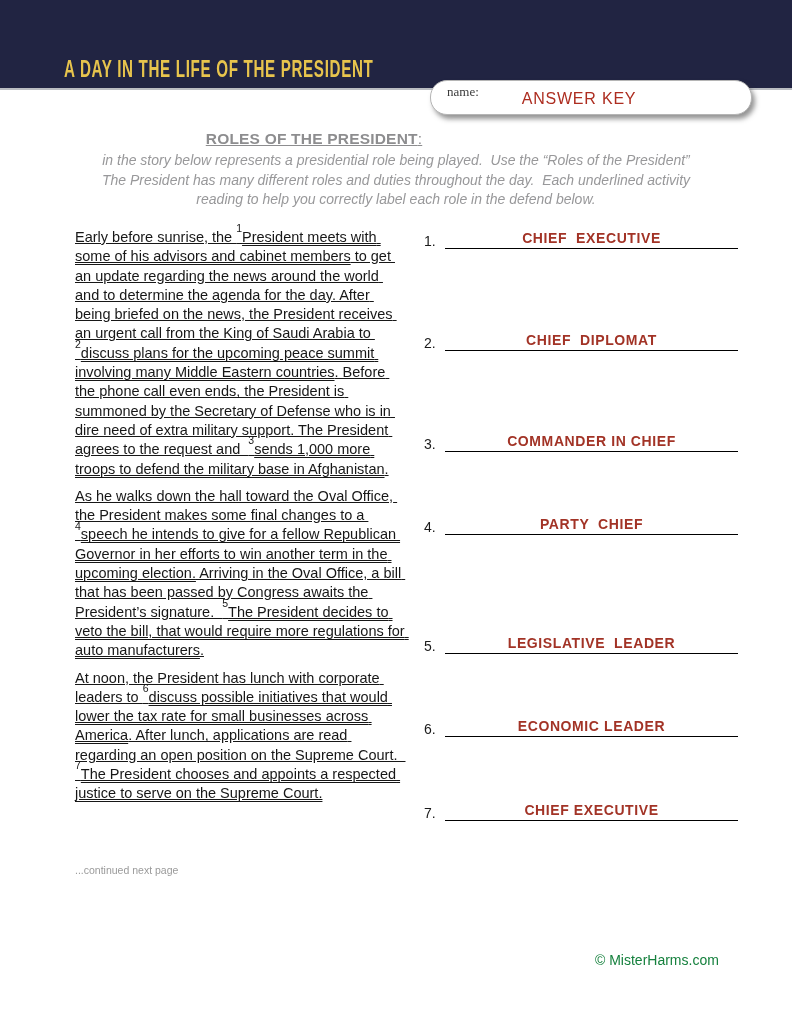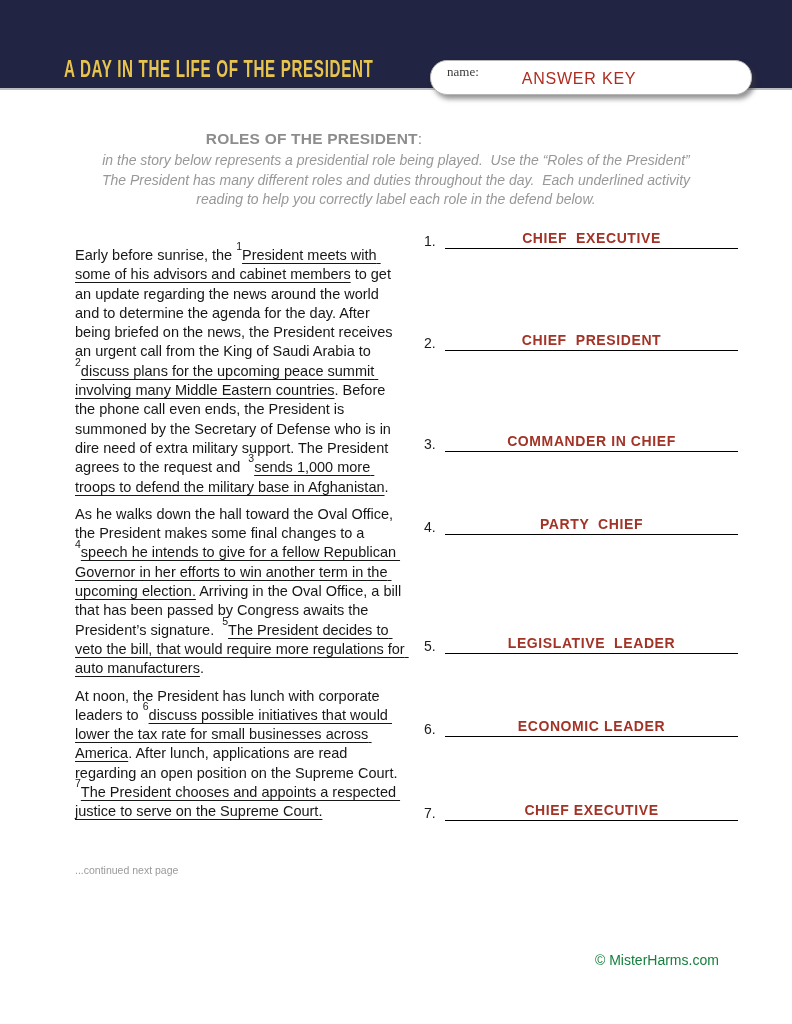--- a/index.html
+++ b/index.html
@@ -7,39 +7,39 @@
         font-family:"Liberation Sans",sans-serif;color:#1c1c1c;}
 
   
   .band{position:absolute;left:0;top:0;width:792px;height:90px;
         background:var(--band,#212442);border-bottom:2px solid #babdc2;box-sizing:border-box;padding-left:45px;}
   .title{position:absolute;left:64px;top:56px;margin:0;white-space:nowrap;
          color:var(--gold,#e7c44d);font-size:23px;font-weight:700;letter-spacing:1px;
          transform:scaleX(.66);transform-origin:left top;}
 
   
-  .name-pill{position:absolute;left:430px;top:60px;width:320px;height:33px;background:#fff;
+  .name-pill{position:absolute;left:430px;top:80px;width:320px;height:33px;background:#fff;
              border:1px solid #b5b5b5;border-radius:17px;
              box-shadow:3px 4px 5px rgba(60,60,60,.55);}
   .name-label{position:absolute;left:16px;top:3px;font-family:"Liberation Serif",serif;
               font-size:13px;color:#3a3a3a;}
   .name-value{position:absolute;left:0;right:24px;top:9px;text-align:center;
               color:var(--keyred,#ad2d20);font-size:16px;letter-spacing:.8px;white-space:pre;}
 
   
   .heading{position:absolute;left:0;top:130px;width:628px;margin:0;text-align:center;
-           font-size:15.5px;font-weight:700;color:#8d8d8f;letter-spacing:.2px;}
+           font-size:15.5px;font-weight:700;color:#8d8d8f;letter-spacing:.2px;text-decoration:underline;}
   .heading .colon{font-weight:400;}
   .instructions{position:absolute;left:0;top:151px;width:792px;text-align:center;
                 font-style:italic;color:#98989a;font-size:14px;line-height:19.5px;}
   .instructions div{white-space:pre;}
 
   
-  .story{position:absolute;left:75px;top:246px;width:332px;
-         font-size:14.5px;line-height:19.3px;color:#171717;}
+  .story{position:absolute;left:75px;top:228px;width:332px;
+         font-size:14.5px;line-height:19.3px;color:#171717;text-decoration:underline;}
   .story p{margin:0 0 8px 0;white-space:pre-wrap;}
   .story .u{text-decoration:underline;text-decoration-thickness:1px;text-underline-offset:2.5px;}
   .story sup{font-size:10.5px;line-height:0;position:relative;top:-4px;}
   .continued{position:absolute;left:75px;top:864px;width:290px;
              color:#9a9a9a;font-size:10.5px;}
 
   
   .answers{position:absolute;left:0;top:0;width:792px;height:1024px;pointer-events:none;}
   .answer-item{position:absolute;left:424px;width:314px;display:flex;align-items:flex-end;}
   .answer-item .num{width:21px;font-size:14px;color:#1a1a1a;}
@@ -86,21 +86,21 @@
 
   <div class="continued">...continued next page</div>
 
   <div class="answers">
       <div class="answer-item">
         <span class="num">1.</span>
         <span class="blank"><span class="ans">CHIEF  EXECUTIVE</span></span>
       </div>
       <div class="answer-item">
         <span class="num">2.</span>
-        <span class="blank"><span class="ans">CHIEF  PRESIDENT</span></span>
+        <span class="blank"><span class="ans">CHIEF  DIPLOMAT</span></span>
       </div>
       <div class="answer-item">
         <span class="num">3.</span>
         <span class="blank"><span class="ans">COMMANDER IN CHIEF</span></span>
       </div>
       <div class="answer-item">
         <span class="num">4.</span>
         <span class="blank"><span class="ans">PARTY  CHIEF</span></span>
       </div>
       <div class="answer-item">

